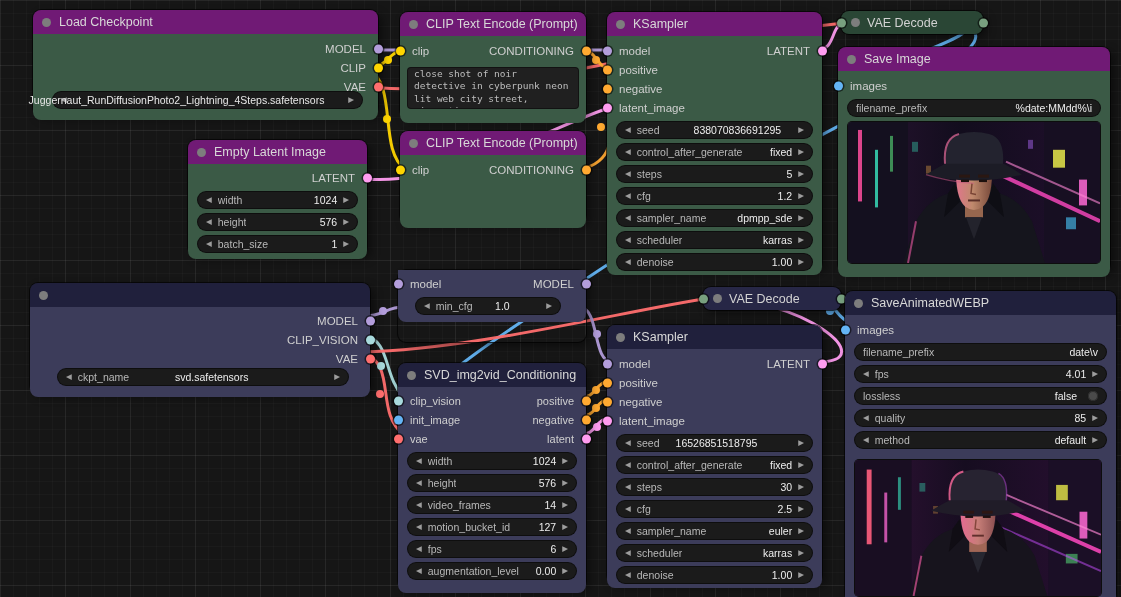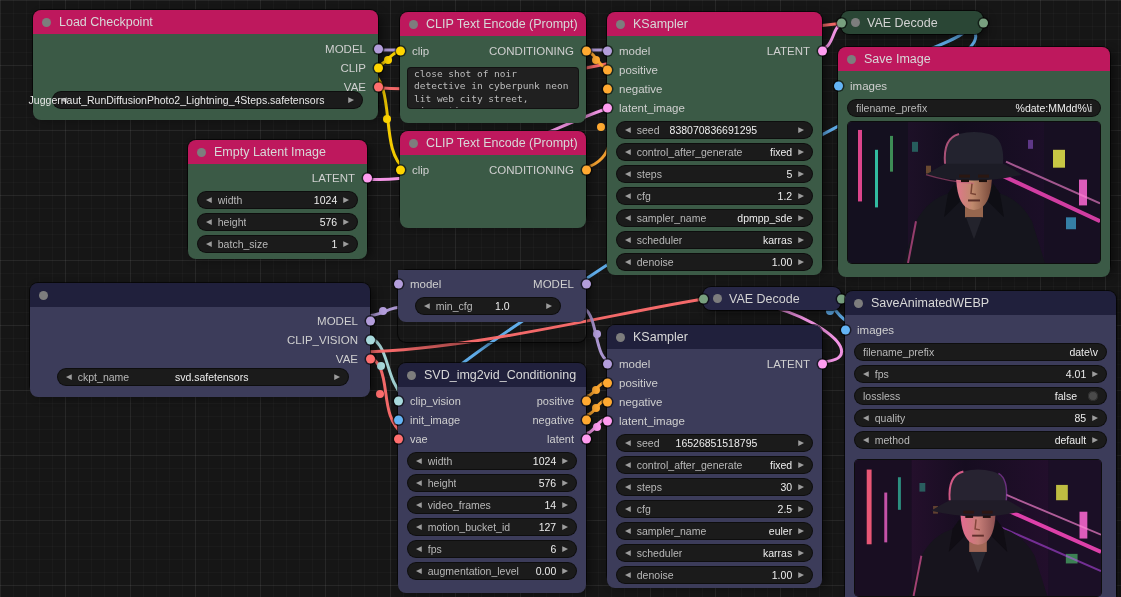--- a/index.html
+++ b/index.html
@@ -16,21 +16,21 @@
   }
   svg.wires{position:absolute;inset:0;width:1121px;height:597px;z-index:1;pointer-events:none}
   svg.wires path{fill:none;stroke-width:3;stroke-linecap:round;opacity:.95}
 
   .node{position:absolute;z-index:2;border-radius:8px;
     box-shadow:0 0 0 1px rgba(0,0,0,.65), 4px 4px 10px rgba(0,0,0,.45);
     color:#c9c9c9;font-size:11.5px}
   .node .title{height:24px;border-radius:8px 8px 0 0;display:flex;align-items:center;gap:8px;
     padding:0 9px;font-size:12.5px;color:#d8d8d8;white-space:nowrap}
   .node .body{position:relative;border-radius:0 0 8px 8px;height:calc(100% - 24px)}
-  .green .title{background:#be185d}
+  .green .title{background:#701a75}
   .green .body{background:#3b5a46}
   .green.collapsed-node{background:#2a4635}
   .purple .title{background:#20203c}
   .purple .body{background:#3c3c5a}
   .purple.collapsed-node{background:#272746}
   .collapsed-node{height:23px;border-radius:8px;display:flex;align-items:center;gap:7px;
     padding:0 10px;font-size:12.5px;color:#d2d2d2;white-space:nowrap}
   .tdot{width:9px;height:9px;border-radius:50%;background:#7d7d7d;flex:none}
 
   .row{position:relative;height:19px;display:flex;align-items:center;padding:0 12px;color:#cfcfcf}
@@ -217,21 +217,21 @@
         <span class="dot in c-cond"></span>
         <span>negative</span>
       </div>
     <div class="row">
         <span class="dot in c-latent"></span>
         <span>latent_image</span>
       </div>
     <div class="widget first">
       <span class="warr">◀</span>
       <span class="wname">seed</span>
-      <span class="wval" style="margin-right:auto;margin-left:4px">838070836691295</span>
+      <span class="wval" style="margin-right:auto;margin-left:28px">838070836691295</span>
       <span class="warr">▶</span>
     </div>
     <div class="widget">
       <span class="warr">◀</span>
       <span class="wname">control_after_generate</span>
       <span class="wval">fixed</span>
       <span class="warr">▶</span>
     </div>
     <div class="widget">
       <span class="warr">◀</span>

